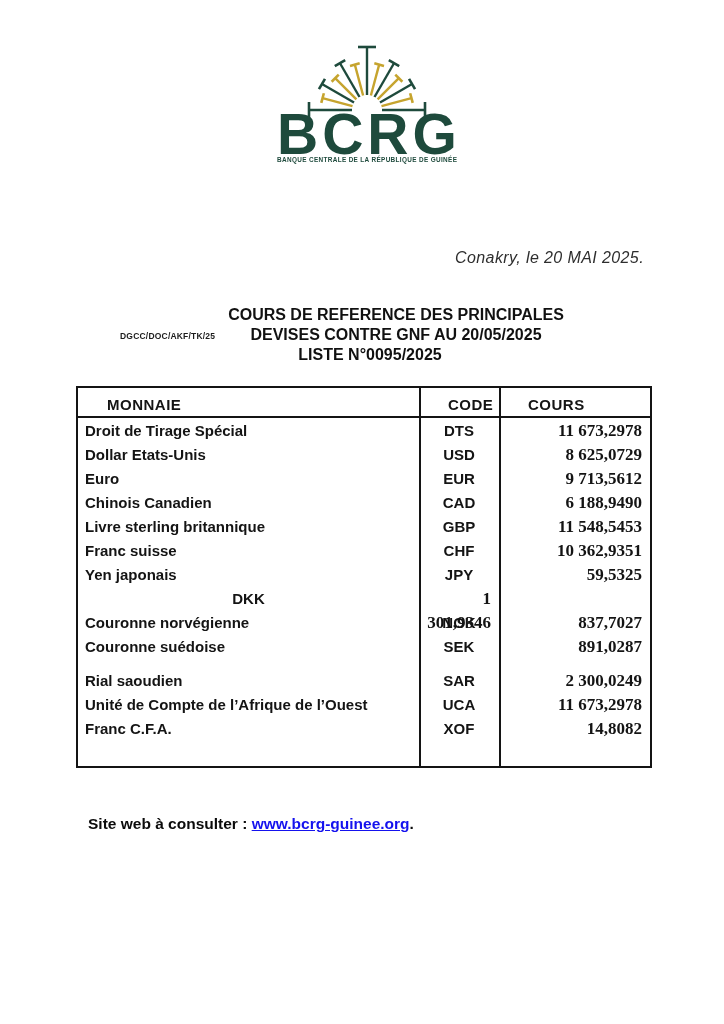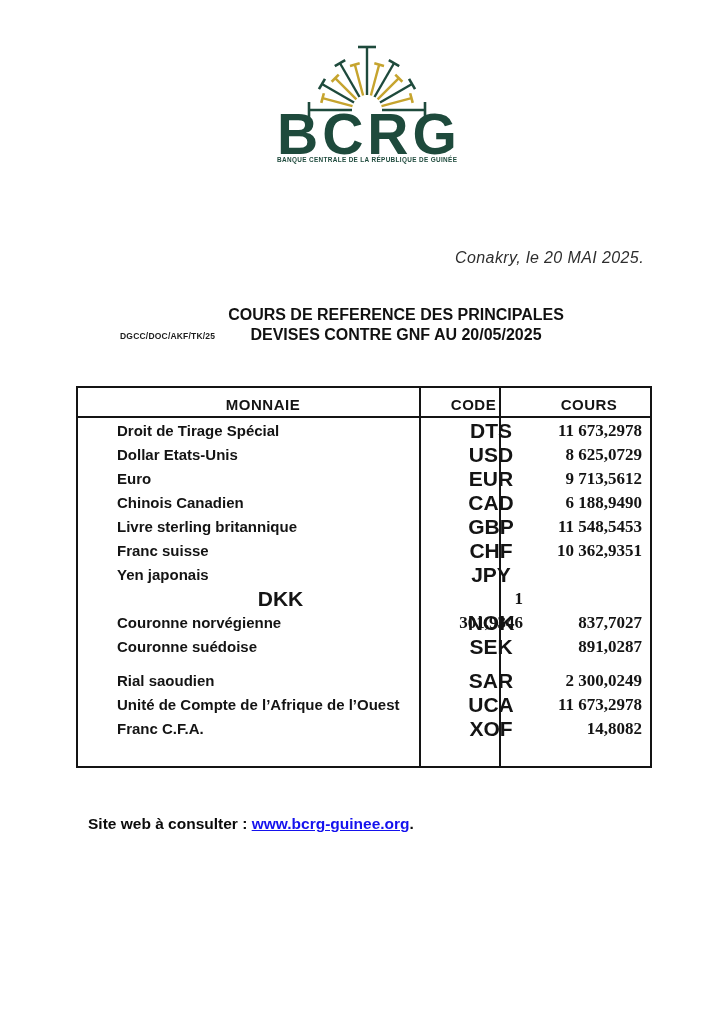--- a/index.html
+++ b/index.html
@@ -39,26 +39,26 @@
     border:2px solid var(--ink);box-sizing:border-box;background:#fff;
   }
   .vline{position:absolute;top:0;bottom:0;width:2px;background:var(--ink);}
   .vline.v1{left:341px;}
   .vline.v2{left:421px;}
   .thead{
     display:grid;grid-template-columns:341px 80px 1fr;height:30px;
     border-bottom:2px solid var(--ink);align-items:end;box-sizing:border-box;
     padding-bottom:3px;font-weight:bold;font-size:15px;letter-spacing:0.5px;
   }
-  .thead div{text-align:center;margin-left:29px;}
+  .thead div{text-align:left;margin-left:29px;}
   .tbody{padding-top:1px;}
-  .t-row{display:grid;grid-template-columns:341px 80px 1fr;height:24px;line-height:24px;padding-left:32px;}
+  .t-row{display:grid;grid-template-columns:341px 80px 1fr;height:24px;line-height:24px;}
   .t-row.gap{margin-top:10px;}
   .c-monnaie{padding-left:7px;font-size:15px;font-weight:bold;white-space:nowrap;}
-  .c-code{text-align:center;font-size:21px;font-weight:bold;}
+  .c-code{text-align:center;font-size:15px;font-weight:bold;}
   .c-cours{
     text-align:right;padding-right:8px;
     font-family:"Liberation Serif",serif;font-size:17px;font-weight:bold;
   }
   
   .footer{
     position:absolute;left:88px;top:815px;font-size:15.5px;font-weight:bold;color:#0b0b0b;
   }
   .footer .label{}
   .footer a{color:var(--link);text-decoration:underline;margin-top:20px;}
@@ -101,20 +101,21 @@
     <div class="logo-caption">BANQUE CENTRALE DE LA RÉPUBLIQUE DE GUINÉE</div>
   </div>
 
   <div class="dateline">Conakry, le 20 MAI 2025.</div>
 
   <div class="ref-code">DGCC/DOC/AKF/TK/25</div>
 
   <div class="doc-title">
     <span class="l1">COURS DE REFERENCE DES PRINCIPALES</span><br>
     <span class="l2">DEVISES CONTRE GNF AU 20/05/2025</span>
+    <span class="l3">LISTE N°0095/2025</span>
   </div>
 
   <div class="rates-table">
     <div class="vline v1"></div>
     <div class="vline v2"></div>
     <div class="thead">
       <div>MONNAIE</div>
       <div>CODE</div>
       <div>COURS</div>
     </div>
@@ -152,20 +153,21 @@
 
     <div class="t-row">
       <div class="c-monnaie">Franc suisse</div>
       <div class="c-code">CHF</div>
       <div class="c-cours">10 362,9351</div>
     </div>
 
     <div class="t-row">
       <div class="c-monnaie">Yen japonais</div>
       <div class="c-code">JPY</div>
+      <div class="c-cours">59,5325</div>
     </div>
 
     <div class="t-row">
       <div class="c-code">DKK</div>
       <div class="c-cours">1 301,9346</div>
     </div>
 
     <div class="t-row">
       <div class="c-monnaie">Couronne norvégienne</div>
       <div class="c-code">NOK</div>

